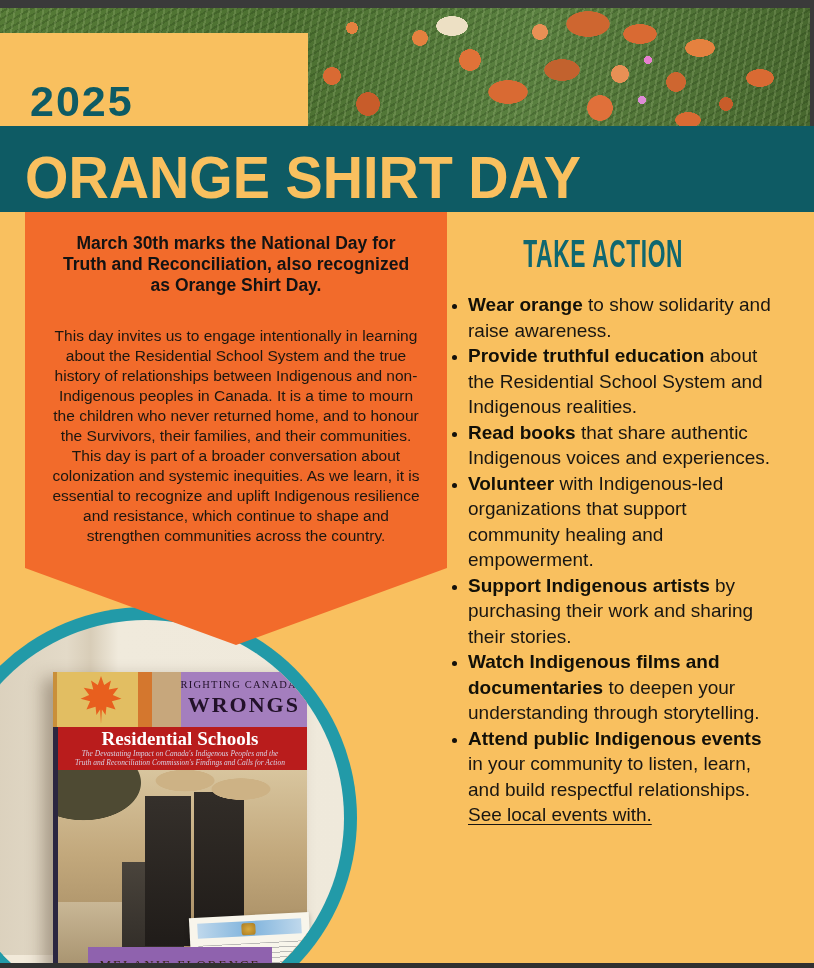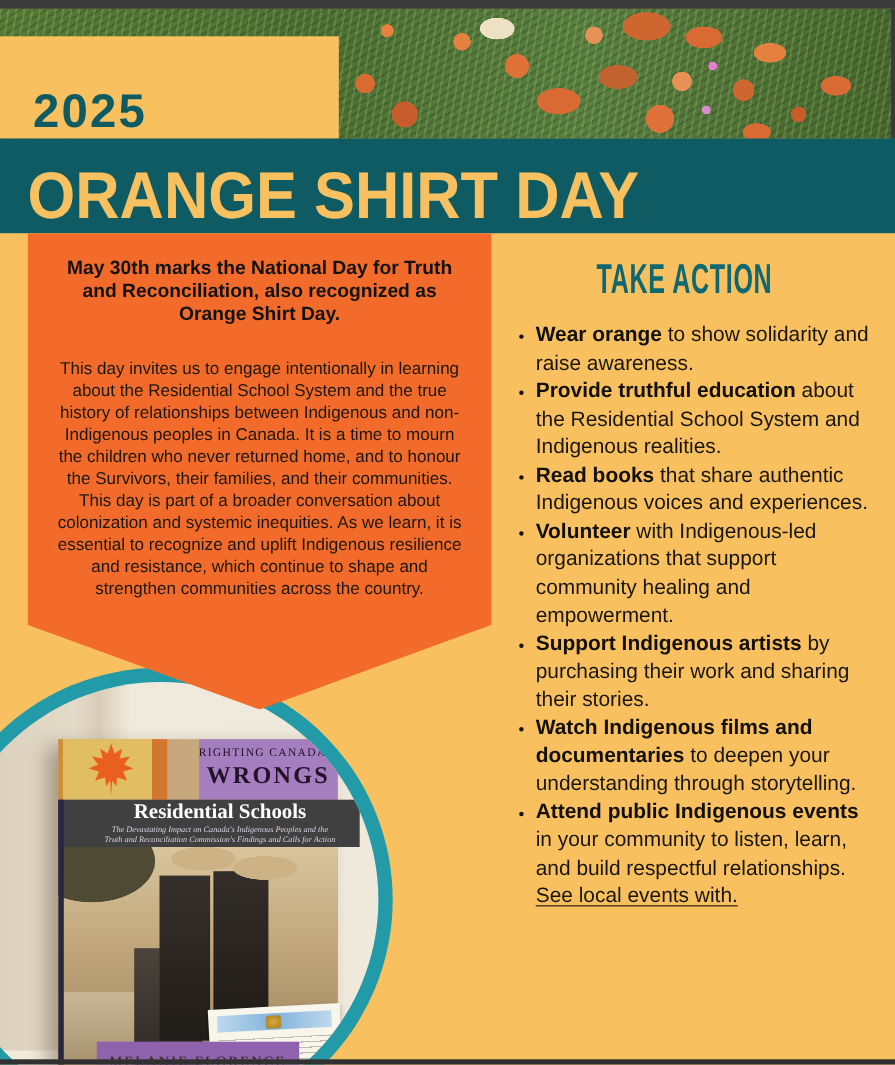--- a/index.html
+++ b/index.html
@@ -75,21 +75,21 @@
     width:107px; position:relative;
     background:linear-gradient(90deg,#C98F3A 0 4px,#E2BE62 4px 86%,#D4772E 86%);
   }
   .maple { position:absolute; left:22px; top:3px; width:52px; height:50px; fill:#E85F1E; }
   .series {
     flex:1; background:#A47EBE; text-align:center; color:#221129;
     font-family:"Liberation Serif", serif;
   }
   .series-top { font-size:10.5px; letter-spacing:1.2px; margin-top:7px; white-space:nowrap; }
   .series-main { font-size:22px; font-weight:bold; letter-spacing:2px; line-height:30px; }
-  .book-band { position:absolute; top:55px; width:254px; height:43px; background:#404040; text-align:center;padding-left:20px; }
+  .book-band { position:absolute; top:55px; width:254px; height:43px; background:#b91c1c; text-align:center; }
   .book-title {
     font-family:"Liberation Serif", serif; font-weight:bold; font-size:19px;
     line-height:21px; margin-top:1px; color:#FFFFFF;
   }
   .book-sub {
     font-family:"Liberation Serif", serif; font-style:italic; font-size:7.5px;
     line-height:9px; color:#D9D0E2; white-space:nowrap;
   }
   .collage {
     position:absolute; top:98px; width:254px; height:212px;
@@ -139,21 +139,21 @@
   .intro-heading {
     margin:21px 30px 0; font-size:17.5px; font-weight:bold; line-height:21px;
     color:#131313; text-align:center;
   }
   .intro-body {
     margin:30px 24px 0; font-size:15.5px; line-height:20px;
     color:#1C1710; text-align:center;
   }
 
   
-  .action-col { position:absolute; left:439px; top:212px; width:367px; height:553px; z-index:2; }
+  .action-col { position:absolute; left:420px; top:212px; width:367px; height:553px; z-index:2; }
   .action-title { margin:20px 0 0; height:44px; text-align:center; }
   .action-title span {
     display:inline-block; font-size:38px; line-height:44px; font-weight:800;
     letter-spacing:1px; color:#0F6770; transform:scaleX(0.60); transform-origin:center;
     white-space:nowrap;
   }
   .action-list {
     margin:16px 0 0; padding:0 10px 0 48px; font-size:19px; line-height:25.5px;
     color:#191612; list-style:disc outside;
   }
@@ -205,21 +205,21 @@
         </div>
         <div class="spine"></div>
         <div class="author-band">
           <span>MELANIE FLORENCE</span>
         </div>
       </div>
     </div>
   </div>
 
   <div class="intro">
-    <p class="intro-heading">May 30th marks the National Day for Truth and Reconciliation, also recognized as Orange Shirt Day.</p>
+    <p class="intro-heading">March 30th marks the National Day for Truth and Reconciliation, also recognized as Orange Shirt Day.</p>
     <p class="intro-body">This day invites us to engage intentionally in learning about the Residential School System and the true history of relationships between Indigenous and non-Indigenous peoples in Canada. It is a time to mourn the children who never returned home, and to honour the Survivors, their families, and their communities. This day is part of a broader conversation about colonization and systemic inequities. As we learn, it is essential to recognize and uplift Indigenous resilience and resistance, which continue to shape and strengthen communities across the country.</p>
   </div>
 
   <div class="action-col">
     <h2 class="action-title">
       <span>TAKE ACTION</span>
     </h2>
     <ul class="action-list">
       <li><b>Wear orange</b><span> to show solidarity and raise awareness.</span></li>
       <li><b>Provide truthful education</b><span> about the Residential School System and Indigenous realities.</span></li>

